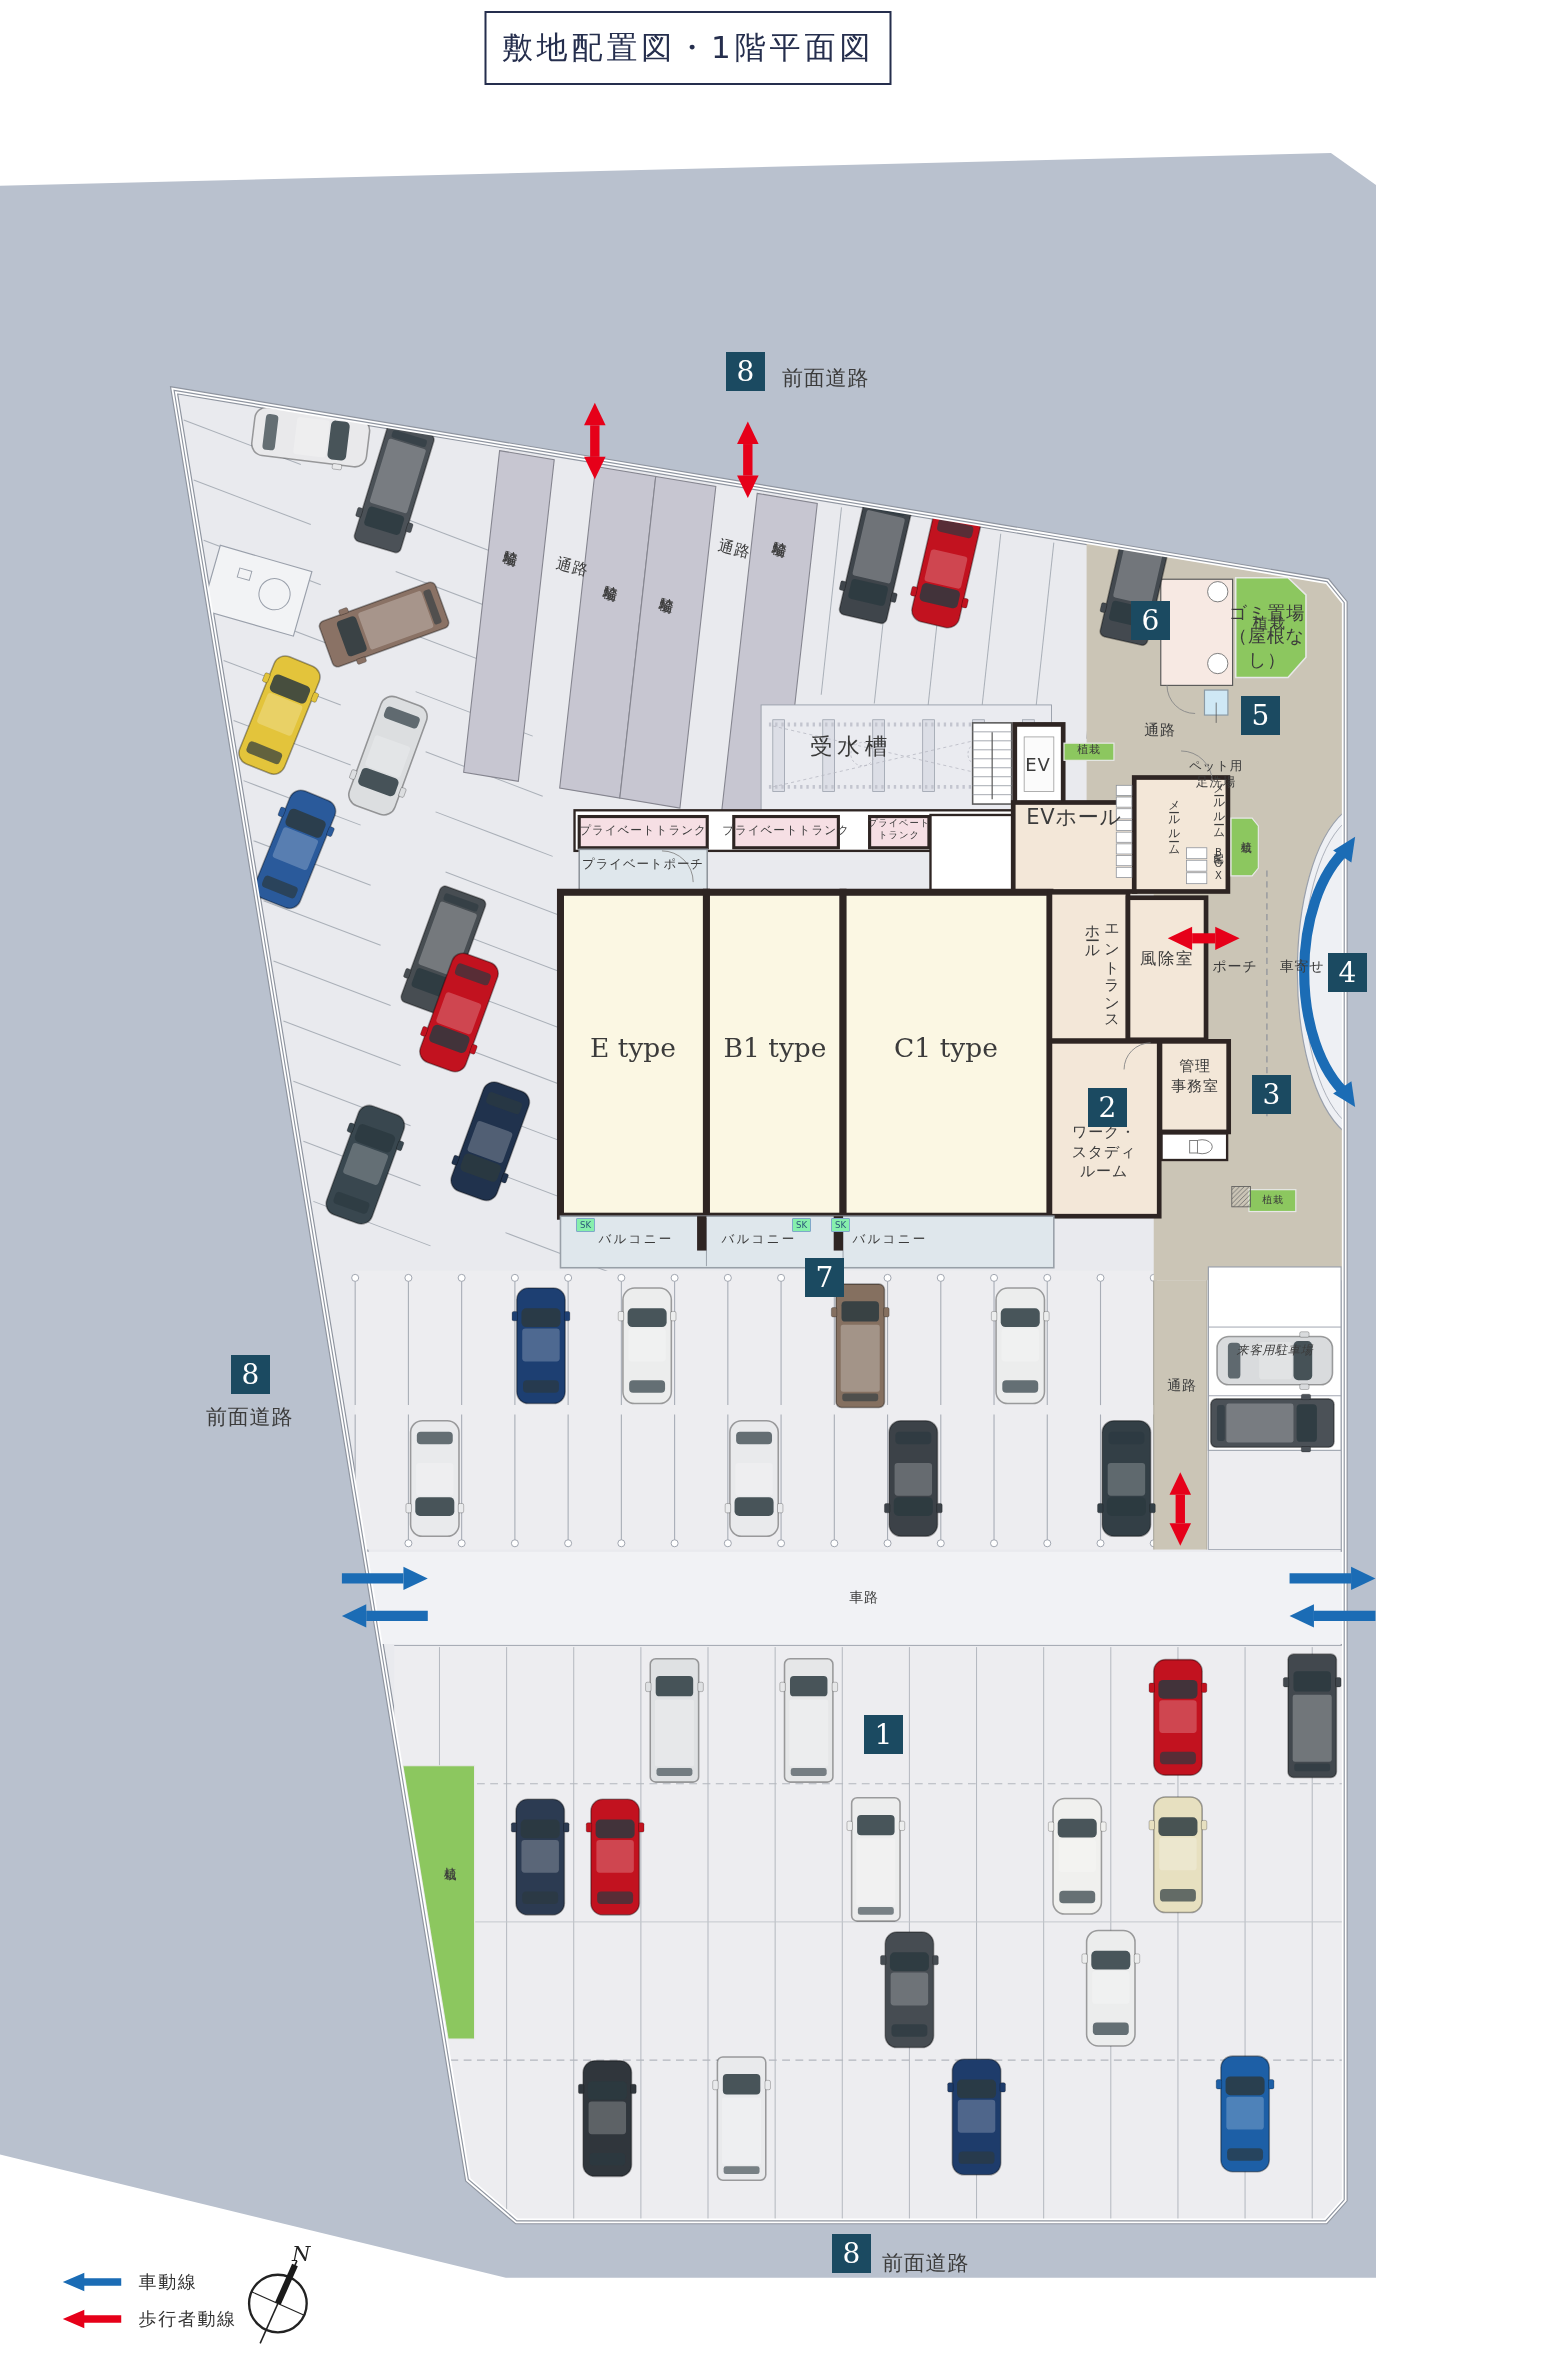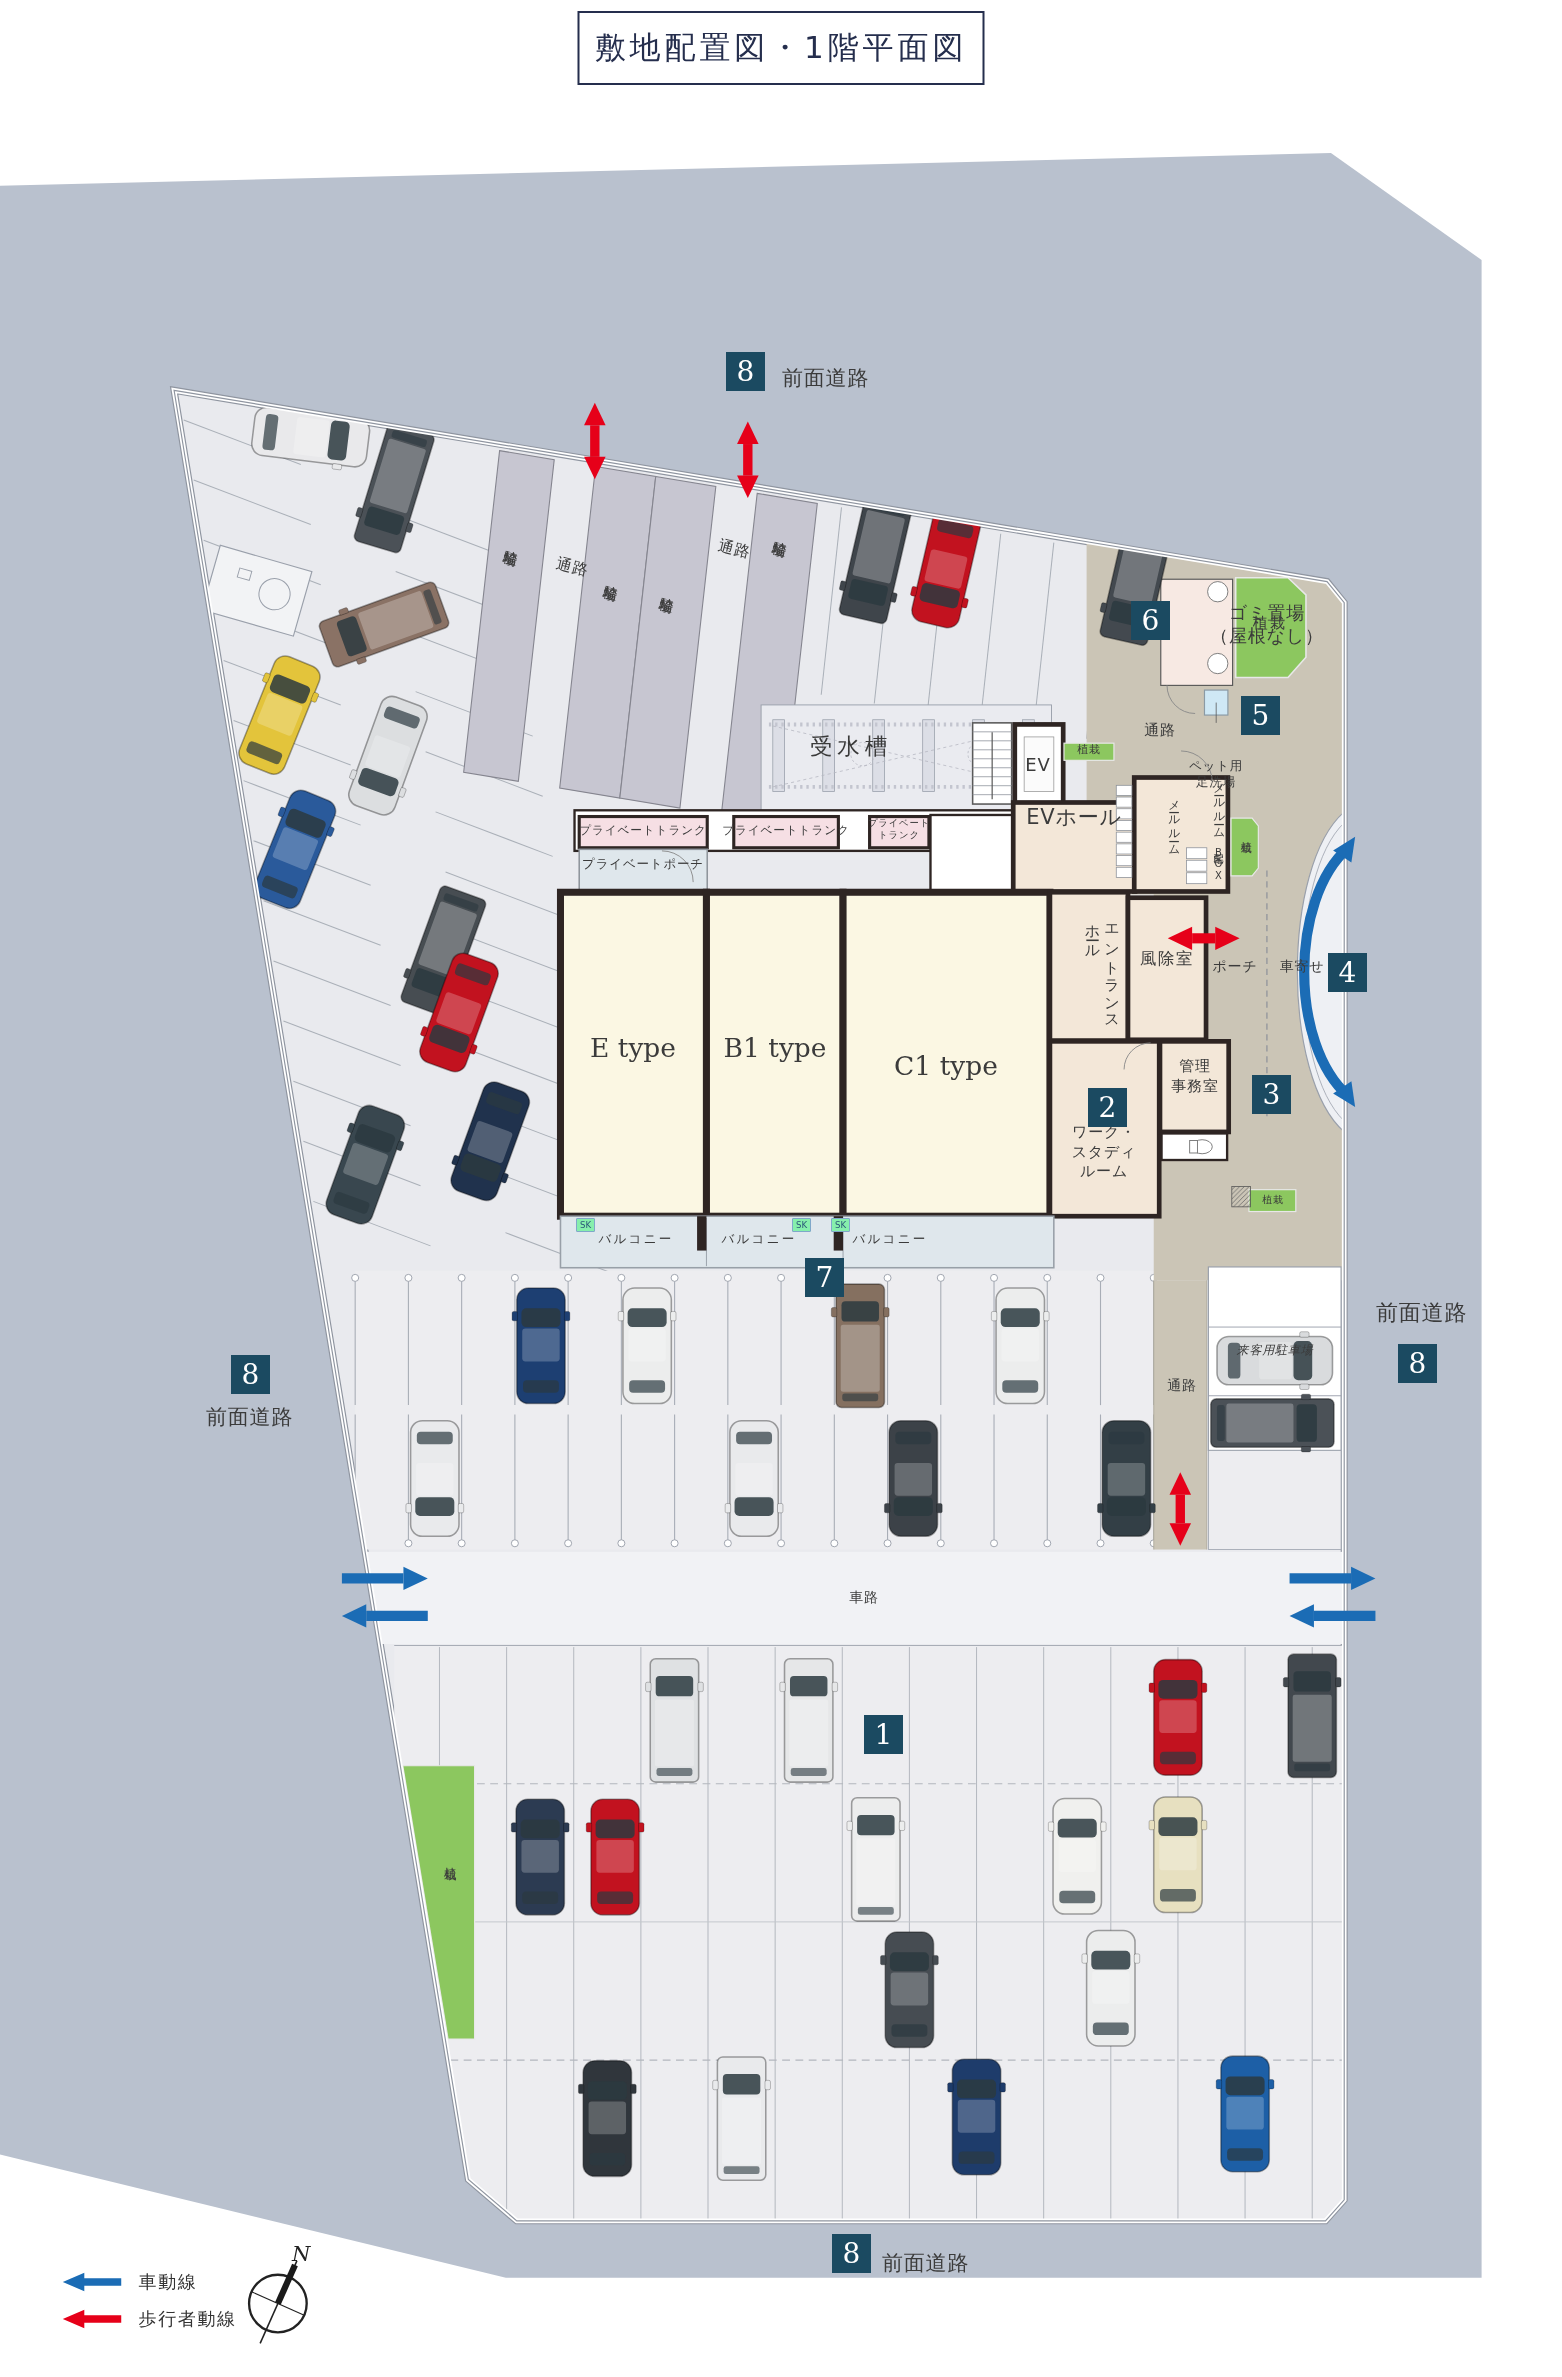--- a/index.html
+++ b/index.html
@@ -1,17 +1,17 @@
 <!DOCTYPE html>
 <html style="--badge: #1b4a61;font-size:12.5px"><head>
 <meta charset="utf-8">
 <style>
   html,body{margin:0;padding:0;background:#fff;}
   body{font-family:"DejaVu Sans","Liberation Sans",sans-serif;}
-  .page{position:relative;width:1562px;height:2377px;background:#fff;overflow:hidden;}
+  .page{position:relative;width:1376px;height:2377px;background:#fff;overflow:hidden;}
   #plan{position:absolute;left:0;top:0;}
   .title-box{position:absolute;left:50%;top:11px;transform:translateX(-50%);
     width:403px;height:70px;border:2.3px solid #252e4d;display:flex;align-items:center;justify-content:center;}
   .title-box span{font-size:31px;color:#252e4d;letter-spacing:3.9px;font-weight:500;}
   .lbl{position:absolute;color:#3b3b3b;line-height:1.3;white-space:pre-line;letter-spacing:0.8px;}
   .lbl.v{writing-mode:vertical-rl;}
   .lbl.vu{writing-mode:vertical-rl;text-orientation:upright;}
   .lbl.c{transform:translateX(-50%);text-align:center;}
   .lbl.serif{font-family:"DejaVu Serif","Liberation Serif",serif;letter-spacing:0;}
   .lbl.sk{border:1.2px solid #7fa8c9;background:#86efac;color:#2c5a7a;border-radius:1px;
@@ -626,21 +626,21 @@
       <div class="lbl v" style="left: 606px; top: 575px; font-size: 14px; transform: rotate(14deg);">駐輪場</div>
       <div class="lbl v" style="left: 662px; top: 587px; font-size: 14px; transform: rotate(14deg);">駐輪場</div>
       <div class="lbl v" style="left: 775px; top: 531px; font-size: 14px; transform: rotate(14deg);">駐輪場</div>
       <div class="lbl c" style="left: 643px; top: 823px; font-size: 11.7px;">プライベートトランク</div>
       <div class="lbl c" style="left: 786px; top: 823px; font-size: 11.7px;">プライベートトランク</div>
       <div class="lbl c" style="left: 899px; top: 817px; font-size: 9.4px;">プライベート
 トランク</div>
       <div class="lbl c" style="left: 643px; top: 856px; font-size: 12.5px;">プライベートポーチ</div>
       <div class="lbl c serif" style="left: 633px; top: 1031px; font-size: 26.5px;">E type</div>
       <div class="lbl c serif" style="left: 775px; top: 1031px; font-size: 26.5px;">B1 type</div>
-      <div class="lbl c serif" style="left: 946px; top: 1031px; font-size: 26.5px; margin-top: 18px;">C1 type</div>
+      <div class="lbl c serif" style="left: 946px; top: 1031px; font-size: 26.5px;">C1 type</div>
       <div class="lbl v" style="left: 1082px; top: 915px; font-size: 15px;">エントランス
 ホール</div>
       <div class="lbl c" style="left: 1167px; top: 948px; font-size: 16.4px; letter-spacing: 1.6px;">風除室</div>
       <div class="lbl c" style="left: 1235px; top: 957px; font-size: 14px;">ポーチ</div>
       <div class="lbl c" style="left: 1302px; top: 957px; font-size: 14px;">車寄せ</div>
       <div class="lbl c" style="left: 1195px; top: 1057px; font-size: 15px;">管理
 事務室</div>
       <div class="lbl c" style="left: 1104px; top: 1123px; font-size: 15px;">ワーク・
 スタディ
 ルーム</div>

